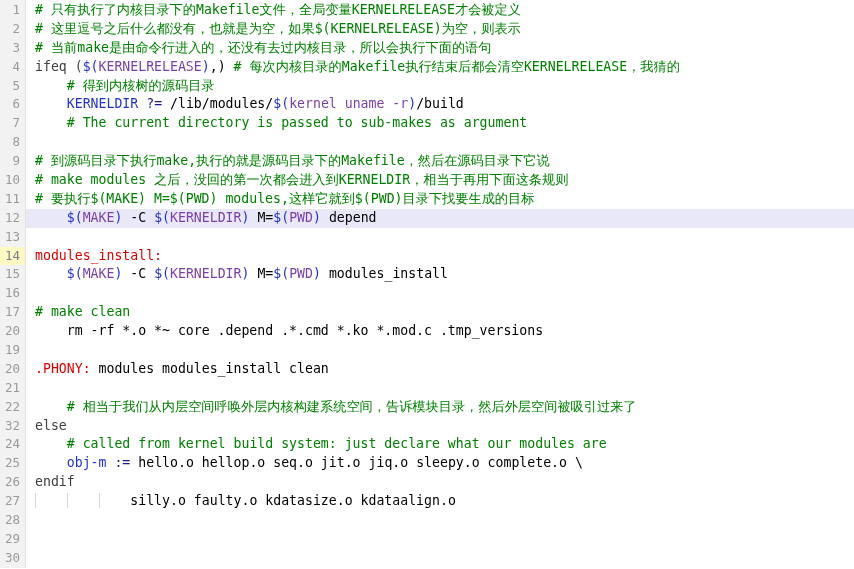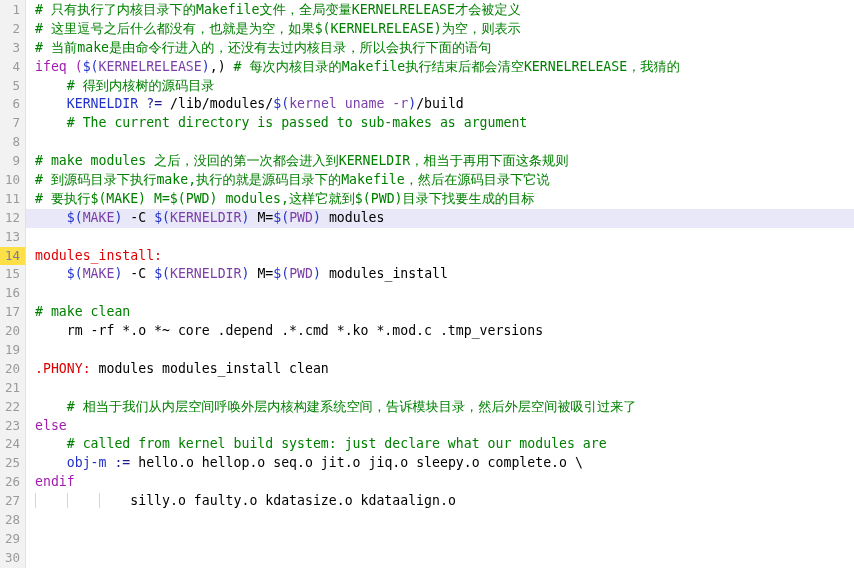--- a/index.html
+++ b/index.html
@@ -36,21 +36,21 @@
     height: 18.9px;
     line-height: 18.9px;
     font-size: 12.5px;
     color: #9a9a9a;
     padding-right: 5px;
     box-sizing: border-box;
     font-family: "DejaVu Sans Mono", "Liberation Mono", monospace;
   }
   .gline.cur {
     color: #7d7d91;
-    background: #fde047;
+    background: #fef9c3;
   }
   
   #code {
     flex: 1 1 auto;
     position: relative;
     padding-top: 1px;
     overflow: hidden;
   }
   .cline {
     height: 18.9px;
@@ -64,21 +64,21 @@
     letter-spacing: 0px;
   }
   .cline.cur {
     background: #e8e8f8;
   }
   
   .cm  { color: #008000; }   
   .tgt { color: #dd0000; }   
   .var { color: #2233cc; }   
   .vn  { color: #7a3fa8; }   
-  .kw  { color: #a21caf; margin-top: 40px; }   
+  .kw  { color: #404040; margin-top: 40px; }   
   .op  { color: #1b1b8f; }   
   .pl  { color: #000000; }   
   
   .ig {
     display: inline-block;
     width: 0;
     border-left: 1px solid #d6d6d6;
     height: 15px;
     vertical-align: -3px;
     margin-right: -1px;
@@ -104,42 +104,42 @@
       <div class="gline">13</div>
       <div class="gline cur">14</div>
       <div class="gline">15</div>
       <div class="gline">16</div>
       <div class="gline">17</div>
       <div class="gline">20</div>
       <div class="gline">19</div>
       <div class="gline">20</div>
       <div class="gline">21</div>
       <div class="gline">22</div>
-      <div class="gline">23</div>
+      <div class="gline">32</div>
       <div class="gline">24</div>
       <div class="gline">25</div>
       <div class="gline">26</div>
       <div class="gline">27</div>
       <div class="gline">28</div>
       <div class="gline">29</div>
       <div class="gline">30</div>
     </div>
   <div id="code">
       <div class="cline"><span class="cm"># 只有执行了内核目录下的Makefile文件，全局变量KERNELRELEASE才会被定义</span></div>
       <div class="cline"><span class="cm"># 这里逗号之后什么都没有，也就是为空，如果$(KERNELRELEASE)为空，则表示</span></div>
       <div class="cline"><span class="cm"># 当前make是由命令行进入的，还没有去过内核目录，所以会执行下面的语句</span></div>
       <div class="cline"><span class="kw">ifeq (</span><span class="var">$(</span><span class="vn">KERNELRELEASE</span><span class="var">)</span><span class="pl">,) </span><span class="cm"># 每次内核目录的Makefile执行结束后都会清空KERNELRELEASE，我猜的</span></div>
       <div class="cline"><span class="pl">    </span><span class="cm"># 得到内核树的源码目录</span></div>
       <div class="cline"><span class="pl">    </span><span class="var">KERNELDIR</span><span class="pl"> </span><span class="op">?=</span><span class="pl"> /lib/modules/</span><span class="var">$(</span><span class="vn">kernel uname -r</span><span class="var">)</span><span class="pl">/build</span></div>
       <div class="cline"><span class="pl">    </span><span class="cm"># The current directory is passed to sub-makes as argument</span></div>
       <div class="cline">&nbsp;</div>
+      <div class="cline"><span class="cm"># 到源码目录下执行make,执行的就是源码目录下的Makefile，然后在源码目录下它说</span></div>
       <div class="cline"><span class="cm"># make modules 之后，没回的第一次都会进入到KERNELDIR，相当于再用下面这条规则</span></div>
-      <div class="cline"><span class="cm"># 到源码目录下执行make,执行的就是源码目录下的Makefile，然后在源码目录下它说</span></div>
       <div class="cline"><span class="cm"># 要执行$(MAKE) M=$(PWD) modules,这样它就到$(PWD)目录下找要生成的目标</span></div>
-      <div class="cline cur"><span class="pl">    </span><span class="var">$(</span><span class="vn">MAKE</span><span class="var">)</span><span class="pl"> -C </span><span class="var">$(</span><span class="vn">KERNELDIR</span><span class="var">)</span><span class="pl"> M=</span><span class="var">$(</span><span class="vn">PWD</span><span class="var">)</span><span class="pl"> modules</span></div>
+      <div class="cline cur"><span class="pl">    </span><span class="var">$(</span><span class="vn">MAKE</span><span class="var">)</span><span class="pl"> -C </span><span class="var">$(</span><span class="vn">KERNELDIR</span><span class="var">)</span><span class="pl"> M=</span><span class="var">$(</span><span class="vn">PWD</span><span class="var">)</span><span class="pl"> depend</span></div>
       <div class="cline">&nbsp;</div>
       <div class="cline"><span class="tgt">modules_install:</span></div>
       <div class="cline"><span class="pl">    </span><span class="var">$(</span><span class="vn">MAKE</span><span class="var">)</span><span class="pl"> -C </span><span class="var">$(</span><span class="vn">KERNELDIR</span><span class="var">)</span><span class="pl"> M=</span><span class="var">$(</span><span class="vn">PWD</span><span class="var">)</span><span class="pl"> modules_install</span></div>
       <div class="cline">&nbsp;</div>
       <div class="cline"><span class="cm"># make clean</span></div>
       <div class="cline"><span class="pl">    rm -rf *.o *~ core .depend .*.cmd *.ko *.mod.c .tmp_versions</span></div>
       <div class="cline">&nbsp;</div>
       <div class="cline"><span class="tgt">.PHONY:</span><span class="pl"> modules modules_install clean</span></div>
       <div class="cline">&nbsp;</div>
       <div class="cline"><span class="pl">    </span><span class="cm"># 相当于我们从内层空间呼唤外层内核构建系统空间，告诉模块目录，然后外层空间被吸引过来了</span></div>

